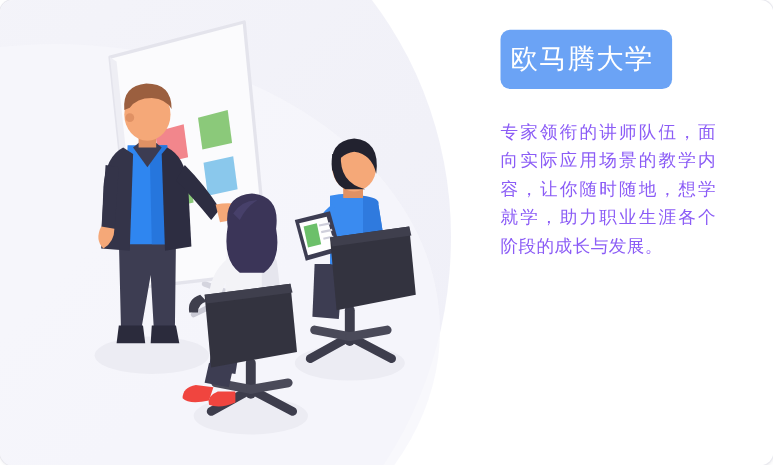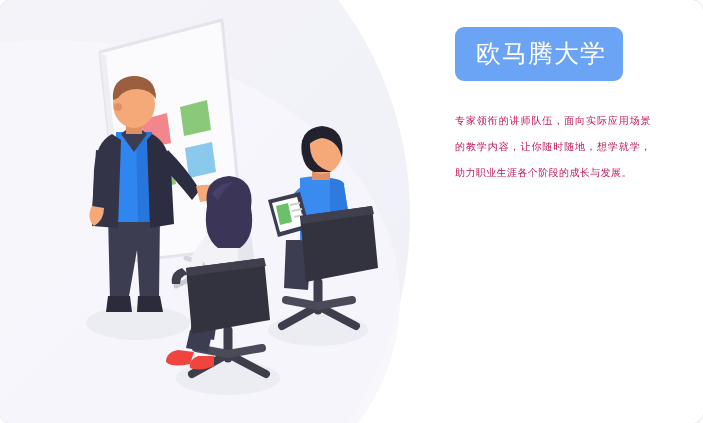--- a/index.html
+++ b/index.html
@@ -63,32 +63,32 @@
     width: 200px;
   }
 
   .badge {
     display: inline-block;
     background: #6ba3f5;
     color: #ffffff;
     font-size: 25px;
     line-height: 1;
     letter-spacing: 1px;
-    padding: 14px 17px 15px 21px;
+    padding: 14px 17px 15px 9px;
     border-radius: 9px;
     white-space: nowrap;
     font-family: "DejaVu Sans", "Liberation Sans", sans-serif;
   }
 
   .body-text {
     margin-top: 27px;
     width: 196px;
-    font-size: 10px;
+    font-size: 16px;
     line-height: 26px;
-    color: #be185d;
+    color: #8b5cf6;
     text-align: justify;
     text-justify: inter-ideograph;
     letter-spacing: 0.4px;
     font-family: Liberation Serif, serif;
   }
 </style>
 </head>
 <body>
 
 <div class="card">

